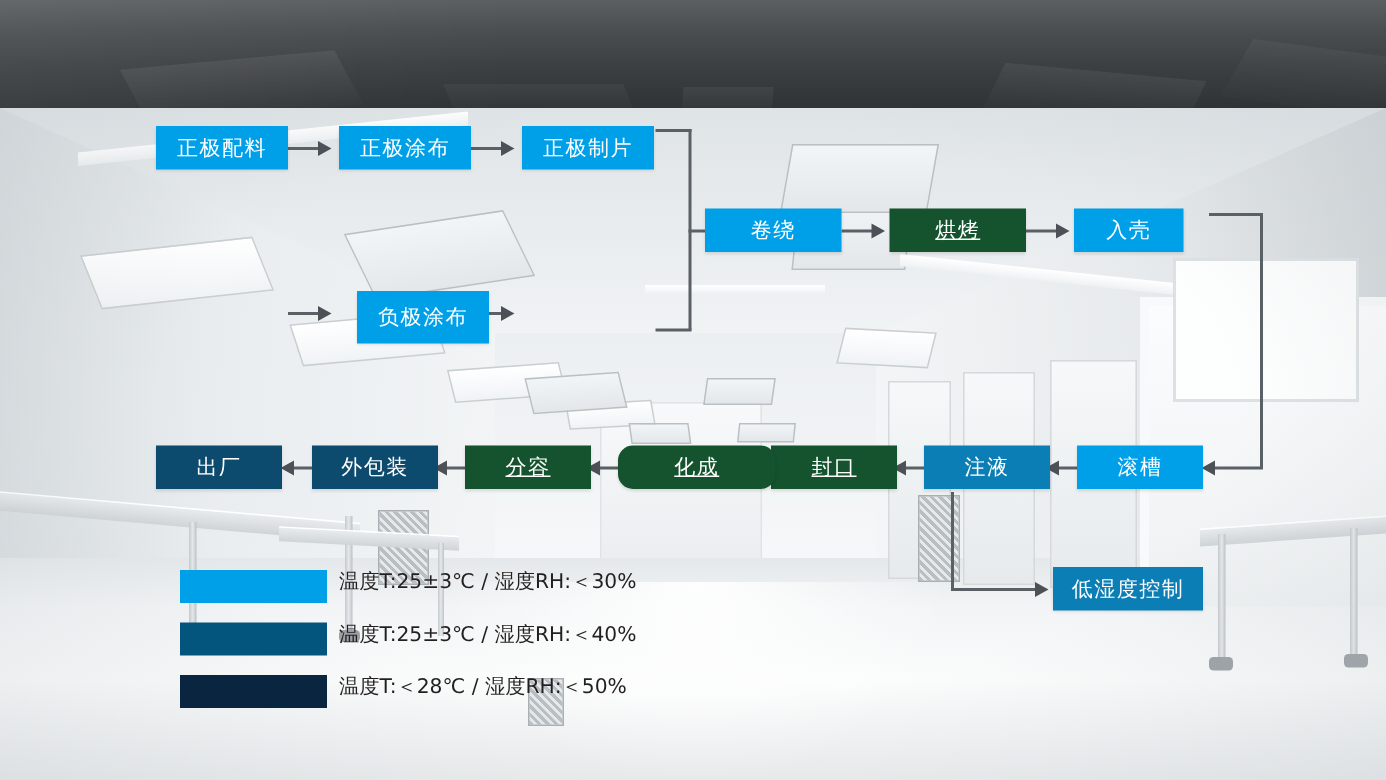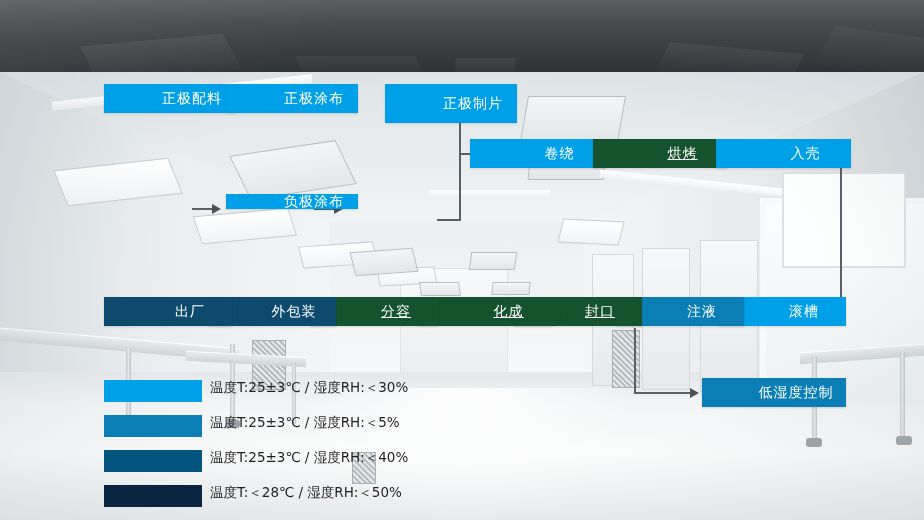--- a/index.html
+++ b/index.html
@@ -77,37 +77,36 @@
   #vignette{left:0;top:0;width:924px;height:448px;
     background:radial-gradient(ellipse at 50% 45%,rgba(255,255,255,0) 55%,rgba(180,188,193,.28) 100%);}
 
   
   .node{
     position:absolute;display:flex;align-items:center;justify-content:center;
     color:#fff;font-size:14px;letter-spacing:1px;
     font-family:"DejaVu Sans","Liberation Sans",sans-serif;
     box-shadow:0 1px 2px rgba(0,0,0,.12);
     white-space:nowrap;
-    padding-left:44px;
   }
   .c-l1{background:#00a0e9;}   
   .c-l2{background:#0b7eb5;}   
   .c-l3{background:#14532d;text-decoration:underline;}   
   .c-l4{background:#0c4a6e;}   
 
   
   .ln{position:absolute;background:#5a6166;}
   .lnh{height:2px;}
   .lnv{width:2px;}
   .arw{position:absolute;width:0;height:0;}
   .arw-r{border-top:5px solid transparent;border-bottom:5px solid transparent;border-left:9px solid #4b5156;}
   .arw-l{border-top:5px solid transparent;border-bottom:5px solid transparent;border-right:9px solid #4b5156;}
 
   
-  #legend{position:absolute;left:104px;top:380px;width:420px;}
+  #legend{position:absolute;left:120px;top:380px;width:420px;}
   .lg-row{position:relative;height:35px;}
   .lg-sw{position:absolute;left:0;top:0;width:98px;height:22px;}
   .lg-tx{position:absolute;left:106px;top:-1px;font-size:13.5px;color:#231f20;
     font-family:"DejaVu Sans","Liberation Sans",sans-serif;white-space:nowrap;}
 </style>
 </head>
 <body>
 
 <div id="stage">
 
@@ -210,46 +209,42 @@
   <div class="arw arw-l" style="left:289px;top:307px;"></div>
   <div class="ln lnh" style="left:196px;top:311px;width:22px;"></div>
   <div class="arw arw-l" style="left:187px;top:307px;"></div>
 
   <div class="ln lnv" style="left:634px;top:328px;height:66px;"></div>
   <div class="ln lnh" style="left:634px;top:392px;width:58px;"></div>
   <div class="arw arw-r" style="left:690px;top:388px;"></div>
 
   <div class="node c-l1" style="left:104px;top:84px;width:88px;height:29px;">正极配料</div>
   <div class="node c-l1" style="left:226px;top:84px;width:88px;height:29px;">正极涂布</div>
-  <div class="node c-l1" style="left:348px;top:84px;width:88px;height:39px;margin-left:37px;">正极制片</div>
-
-  <div class="node c-l1" style="left:226px;top:194px;width:88px;height:15px;">负极涂布</div>
+  <div class="node c-l1" style="left:348px;top:84px;width:88px;height:29px;">正极制片</div>
+
+  <div class="node c-l1" style="left:238px;top:194px;width:88px;height:35px;">负极涂布</div>
 
   <div class="node c-l1" style="left:470px;top:139px;width:91px;height:29px;">卷绕</div>
   <div class="node c-l3" style="left:593px;top:139px;width:91px;height:29px;">烘烤</div>
-  <div class="node c-l1" style="left:716px;top:139px;width:91px;height:29px;">入壳</div>
+  <div class="node c-l1" style="left:716px;top:139px;width:73px;height:29px;">入壳</div>
 
   <div class="node c-l1" style="left:718px;top:297px;width:84px;height:29px;">滚槽</div>
   <div class="node c-l2" style="left:616px;top:297px;width:84px;height:29px;">注液</div>
   <div class="node c-l3" style="left:514px;top:297px;width:84px;height:29px;">封口</div>
   <div class="node c-l3" style="left:412px;top:297px;width:105px;height:29px;border-radius:10px;">化成</div>
   <div class="node c-l3" style="left:310px;top:297px;width:84px;height:29px;">分容</div>
   <div class="node c-l4" style="left:208px;top:297px;width:84px;height:29px;">外包装</div>
   <div class="node c-l4" style="left:104px;top:297px;width:84px;height:29px;">出厂</div>
 
   <div class="node c-l2" style="left:702px;top:378px;width:100px;height:29px;">低湿度控制</div>
 
   <div id="legend">
     <div class="lg-row">
       <div class="lg-sw" style="background:#00a0e9;"></div>
       <div class="lg-tx">温度T:25±3℃  /  湿度RH:＜30%</div>
-    </div>
-    <div class="lg-row">
-      <div class="lg-sw" style="background:#0b7eb5;"></div>
-      <div class="lg-tx">温度T:25±3℃  /  湿度RH:＜5%</div>
     </div>
     <div class="lg-row">
       <div class="lg-sw" style="background:#04557e;"></div>
       <div class="lg-tx">温度T:25±3℃  /  湿度RH:＜40%</div>
     </div>
     <div class="lg-row">
       <div class="lg-sw" style="background:#0a2540;"></div>
       <div class="lg-tx">温度T:＜28℃  /  湿度RH:＜50%</div>
     </div>
   </div>

